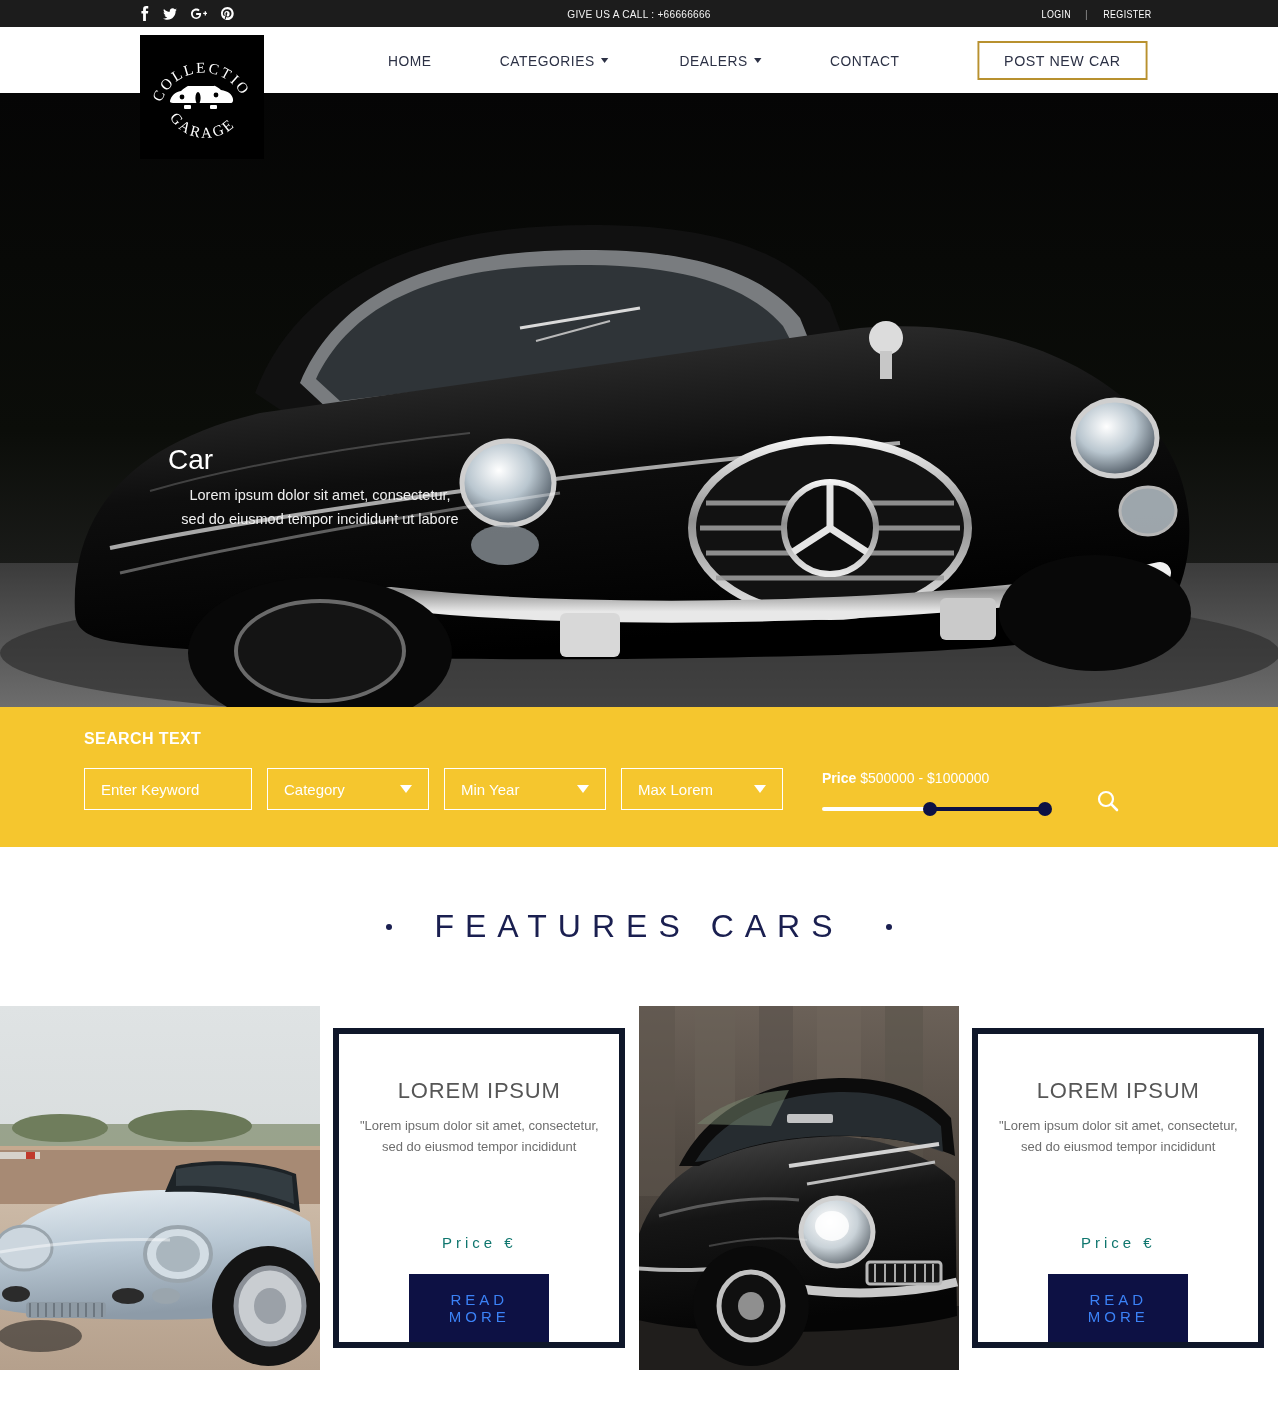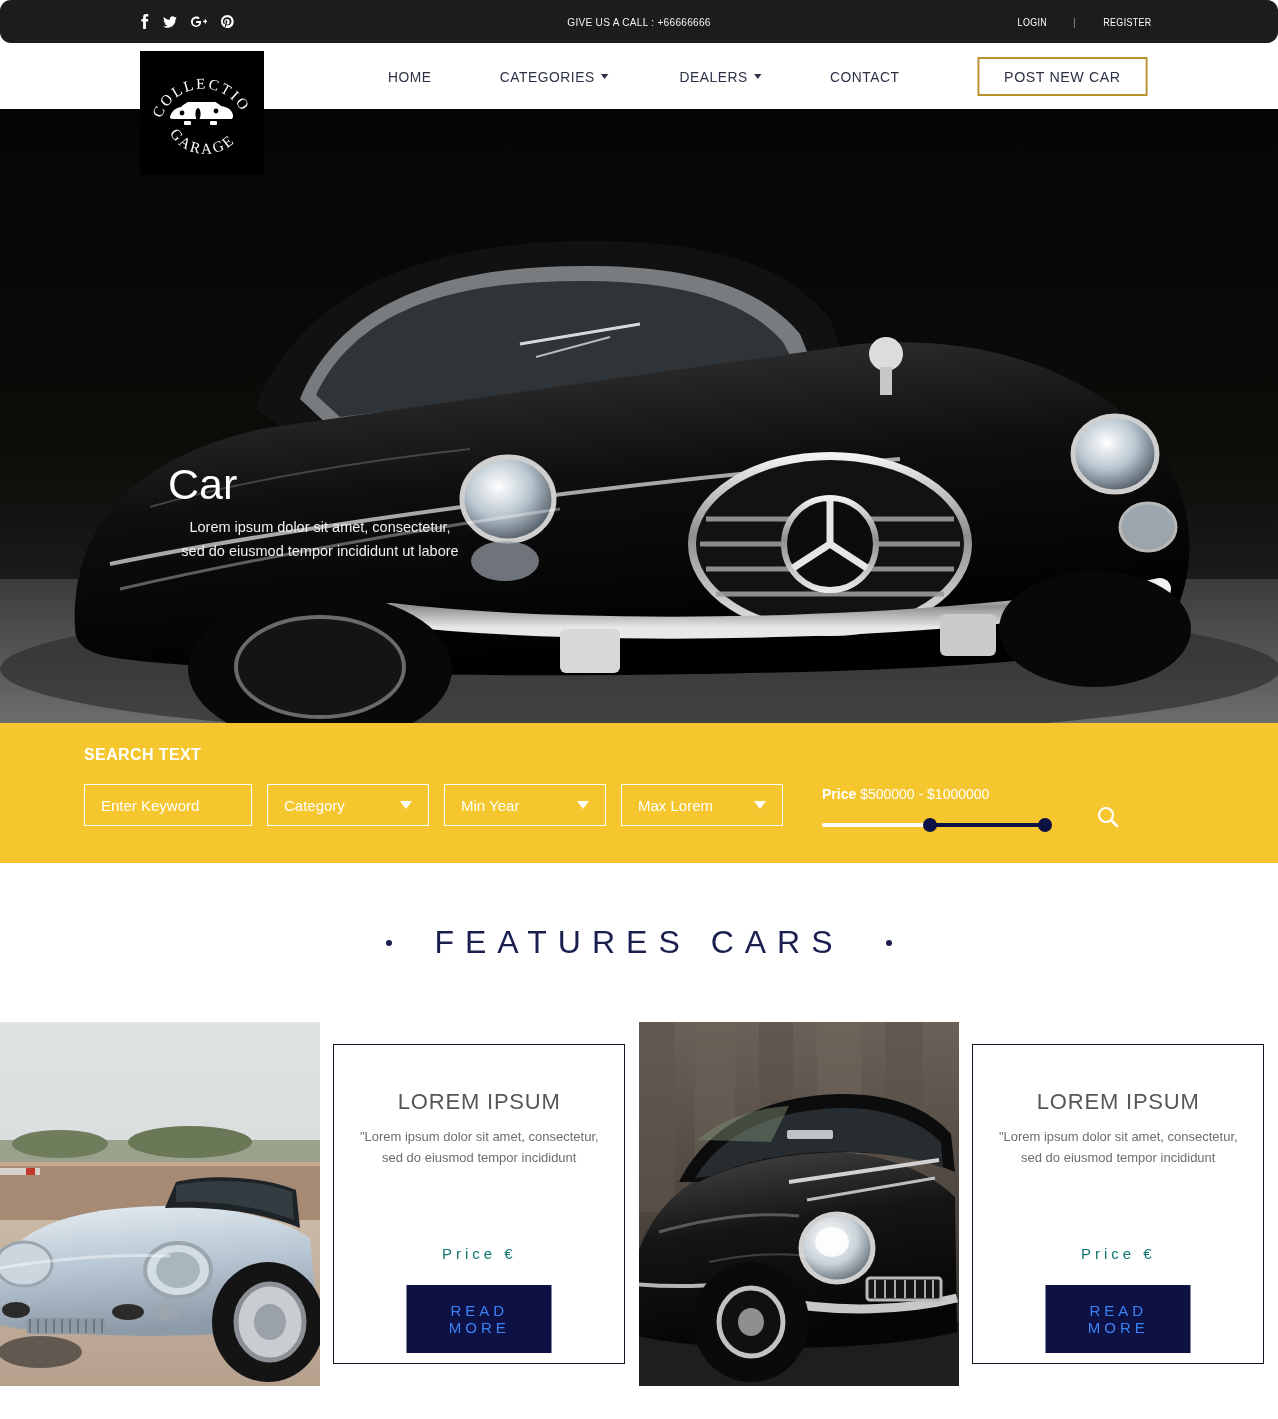--- a/index.html
+++ b/index.html
@@ -5,27 +5,26 @@
   * { margin:0; padding:0; box-sizing:border-box; }
   body {
     width:1278px;
     font-family:"Liberation Sans", sans-serif;
     background:#ffffff;
     overflow-x:hidden;
   }
 
   
   .topbar {
-    height:43px;
+    height:27px;
     background:#1c1c1c;
     display:flex;
     align-items:center;
     position:relative;
     color:#ffffff;
-    border-radius:11px;
   }
   .social {
     display:flex;
     align-items:center;
     gap:14px;
     margin-left:140px;
   }
   .social .sicon {
     color:#ffffff;
     font-size:13px;
@@ -44,21 +43,21 @@
     font-size:11.5px;
     letter-spacing:.3px;
     color:#f2f2f2;
     transform:scaleX(.88);
   }
   .topbar-auth {
     margin-left:auto;
     margin-right:122px;
     display:flex;
     align-items:center;
-    gap:23px;
+    gap:11px;
     font-size:10.5px;
     letter-spacing:.4px;
     color:#ffffff;
     z-index:2;
   }
   .topbar-auth a { color:#ffffff; text-decoration:none; transform:scaleX(.85); display:inline-block; }
   .topbar-auth .sep { color:#8b8b8b; }
 
   
   .header {
@@ -137,21 +136,21 @@
     margin-left:0;
   }
   .hero-caption-inner {
     position:absolute;
     left:110px;
     top:0;
     width:420px;
     text-align:center;
   }
   .hero-title {
-    font-size:43px;
+    font-size:28px;
     font-weight:400;
     color:#ffffff;
     line-height:1.1;
     text-align:left;
     padding-left:58px;
   }
   .hero-sub {
     margin-top:8px;
     font-size:14.5px;
     line-height:1.65;
@@ -278,21 +277,21 @@
   .cell-img { width:100%; height:100%; position:relative; overflow:hidden; }
   .cell-text {
     display:flex;
     align-items:center;
     justify-content:center;
     background:#ffffff;
   }
   .card {
     width:292px;
     height:320px;
-    border:1px solid #0f172a;
+    border:6px solid #0f172a;
     background:#ffffff;
     padding-top:44px;
     text-align:center;
     position:relative;
   }
   .card-title {
     font-size:22px;
     color:#565656;
     letter-spacing:.8px;
     font-weight:400;

